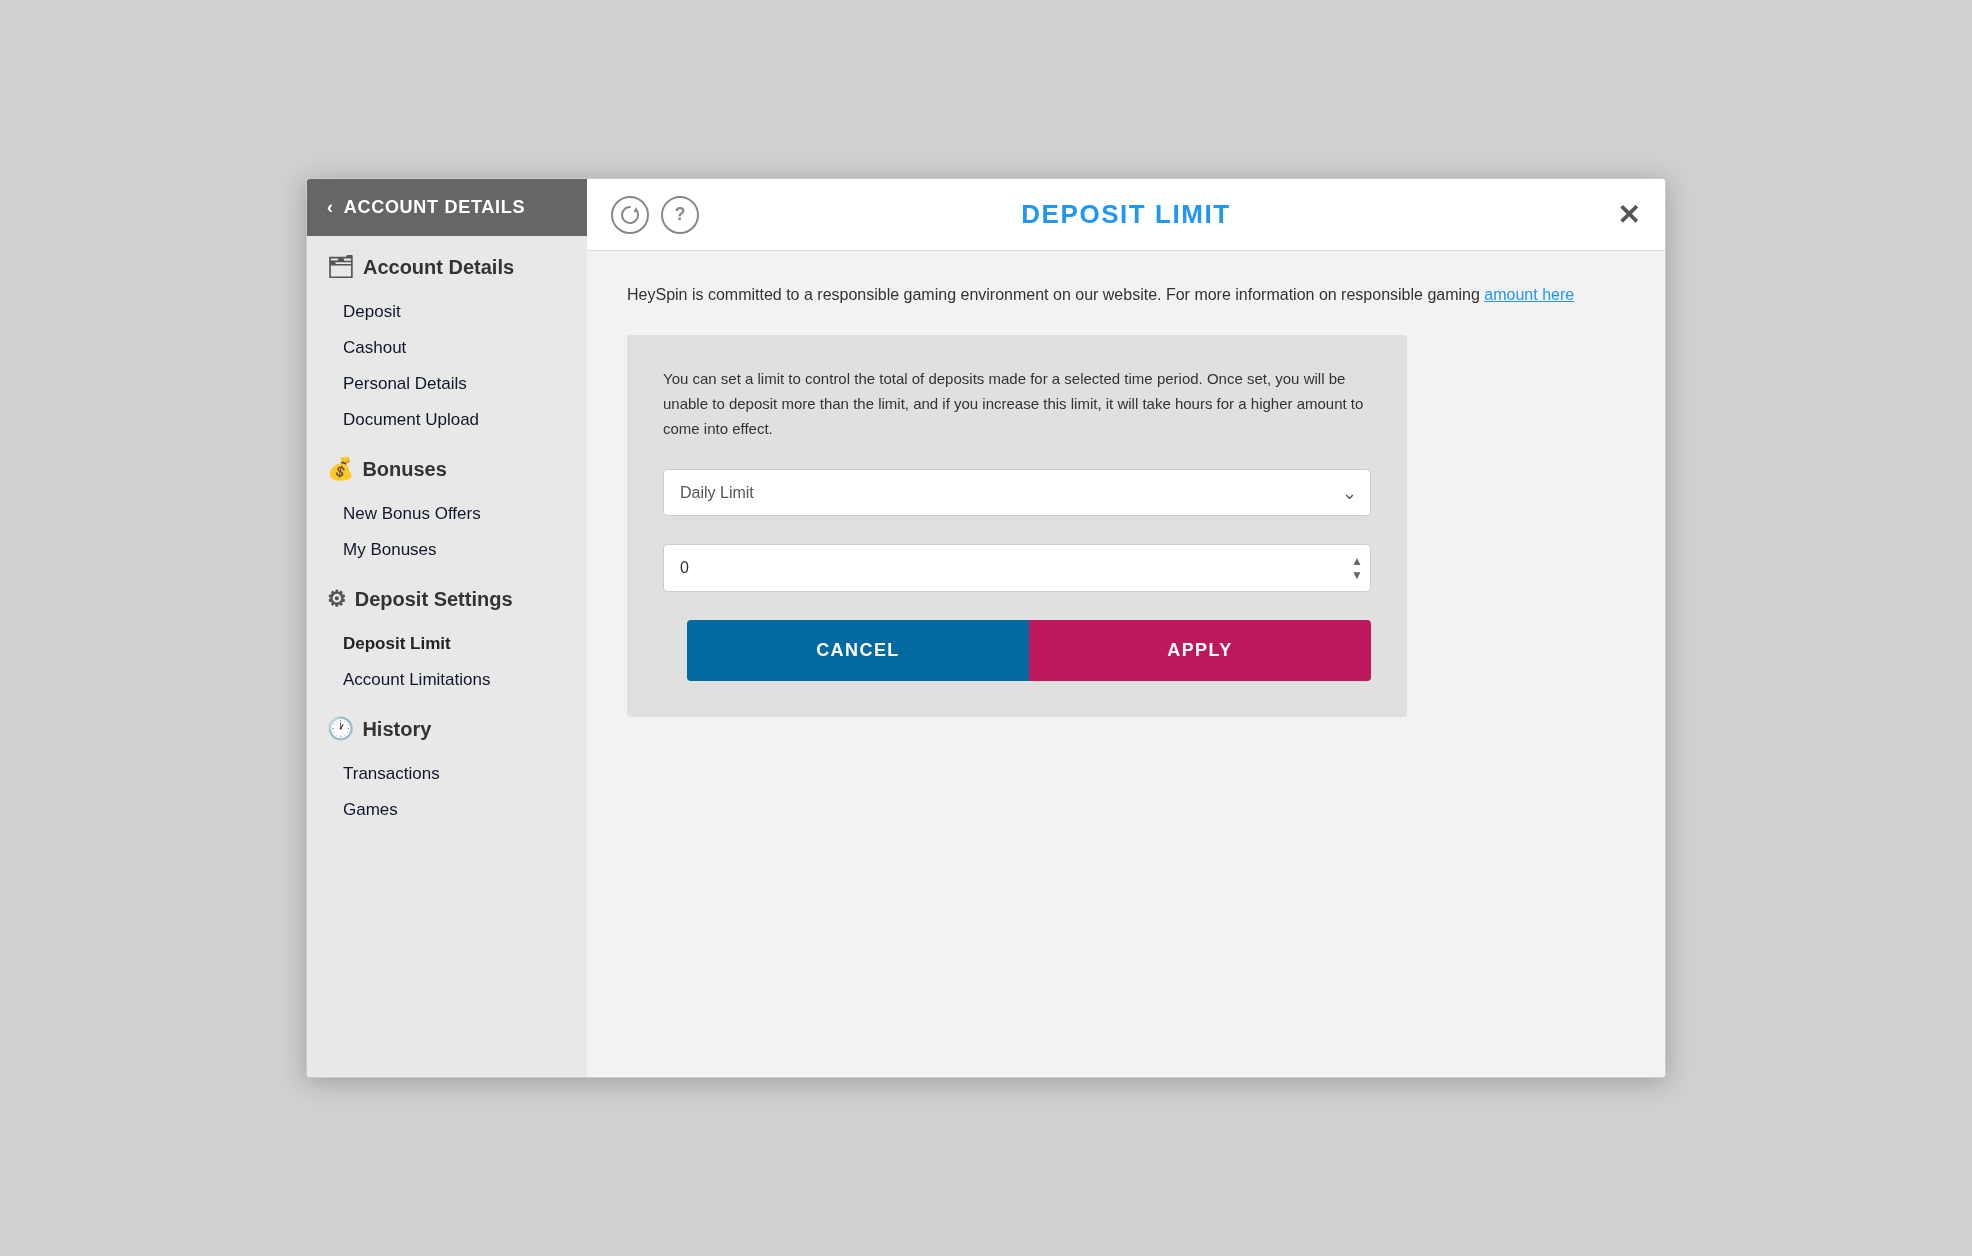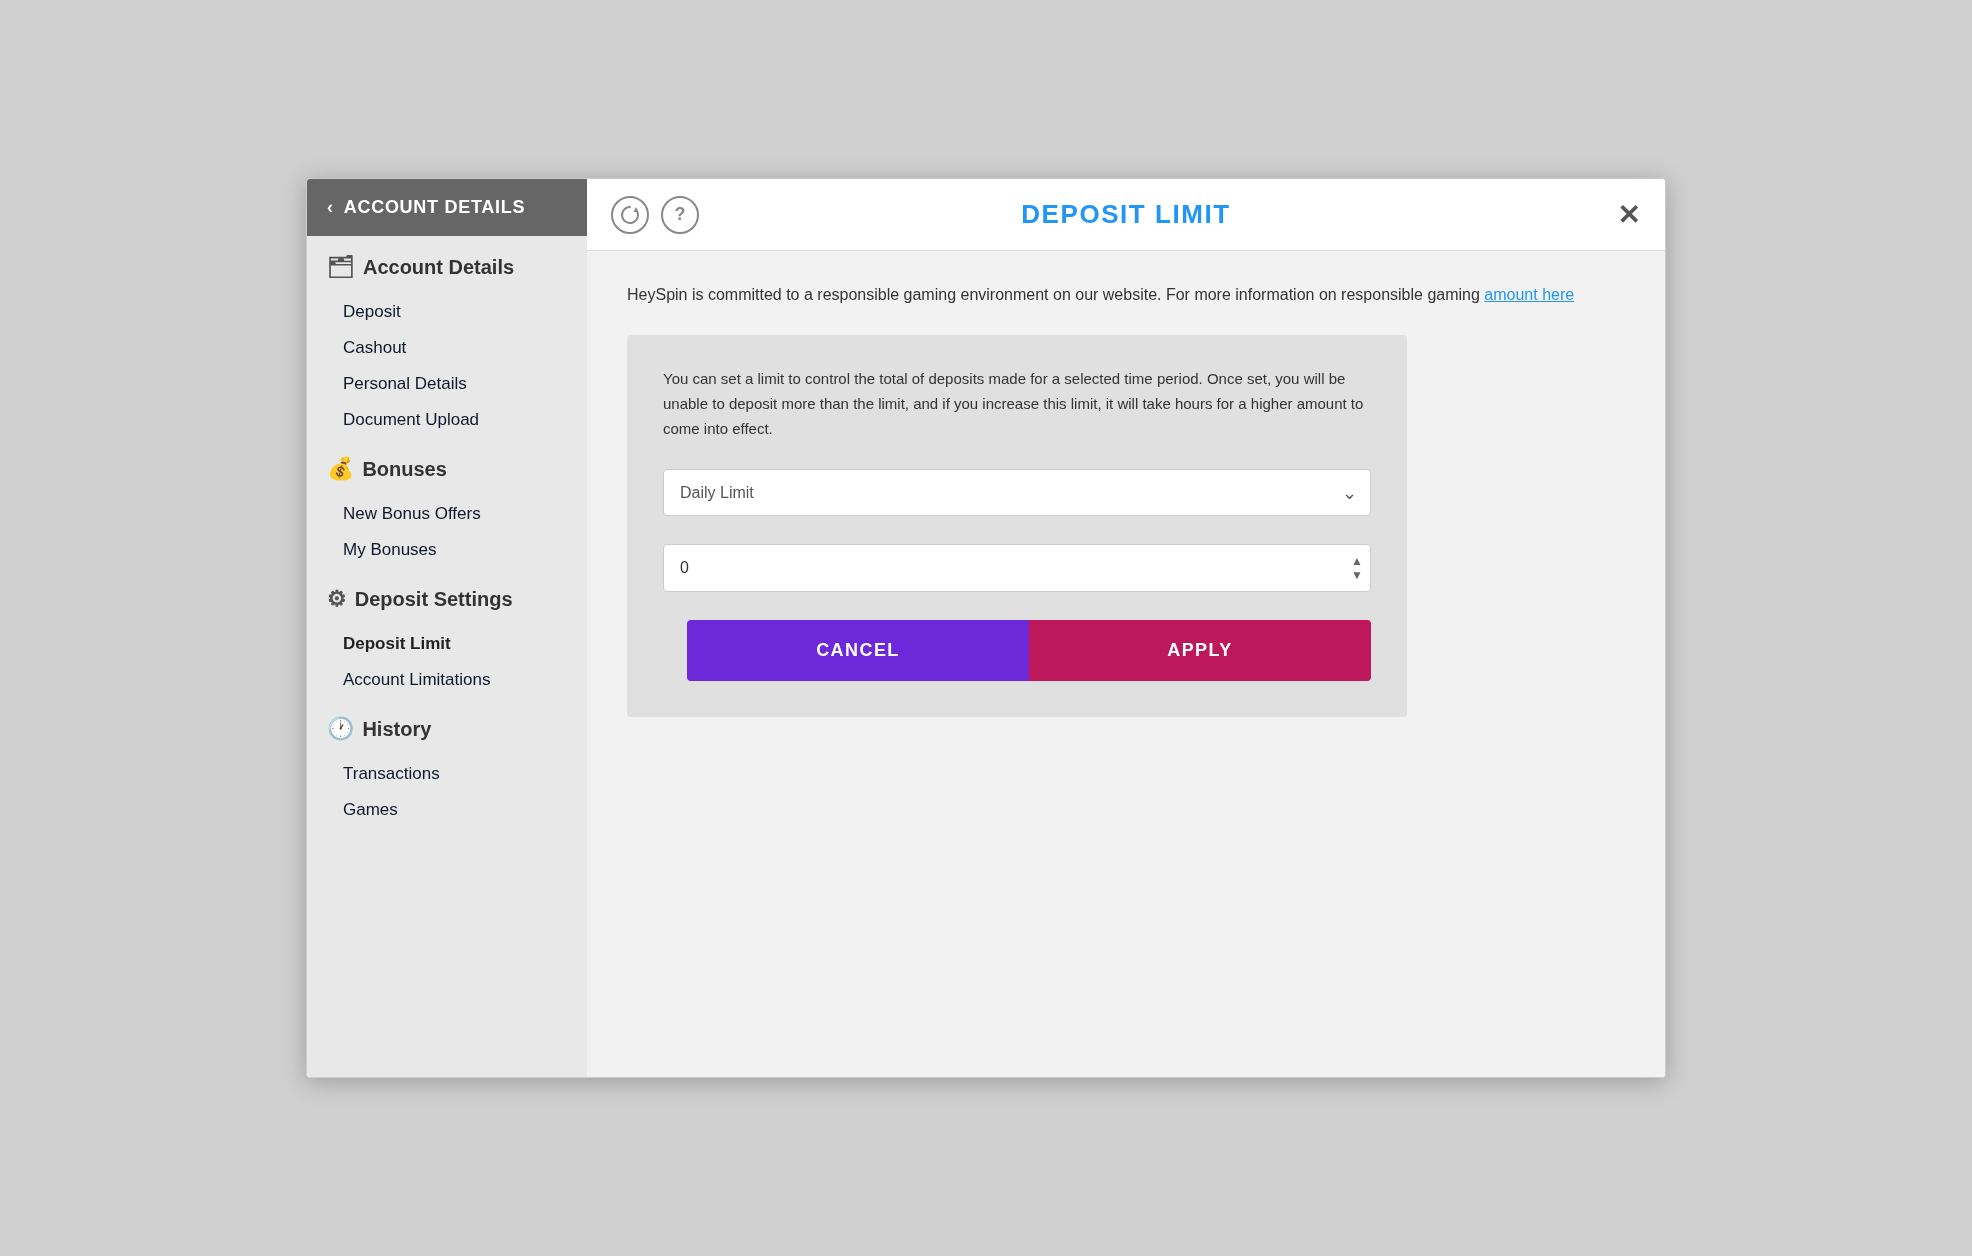--- a/index.html
+++ b/index.html
@@ -202,21 +202,21 @@
       line-height: 1;
     }
     .form-actions {
       display: flex;
       gap: 0;
       margin-top: 8px;
     }
     .btn-cancel {
       flex: 1;
       padding: 20px;
-      background: #6d28d9;
+      background: #0369a1;
       color: #fff;
       font-size: 18px;
       font-weight: bold;
       letter-spacing: 0.08em;
       border: none;
       cursor: pointer;
       text-transform: uppercase;
       border-radius: 4px 0 0 4px;
       margin-left: 24px;
     }

